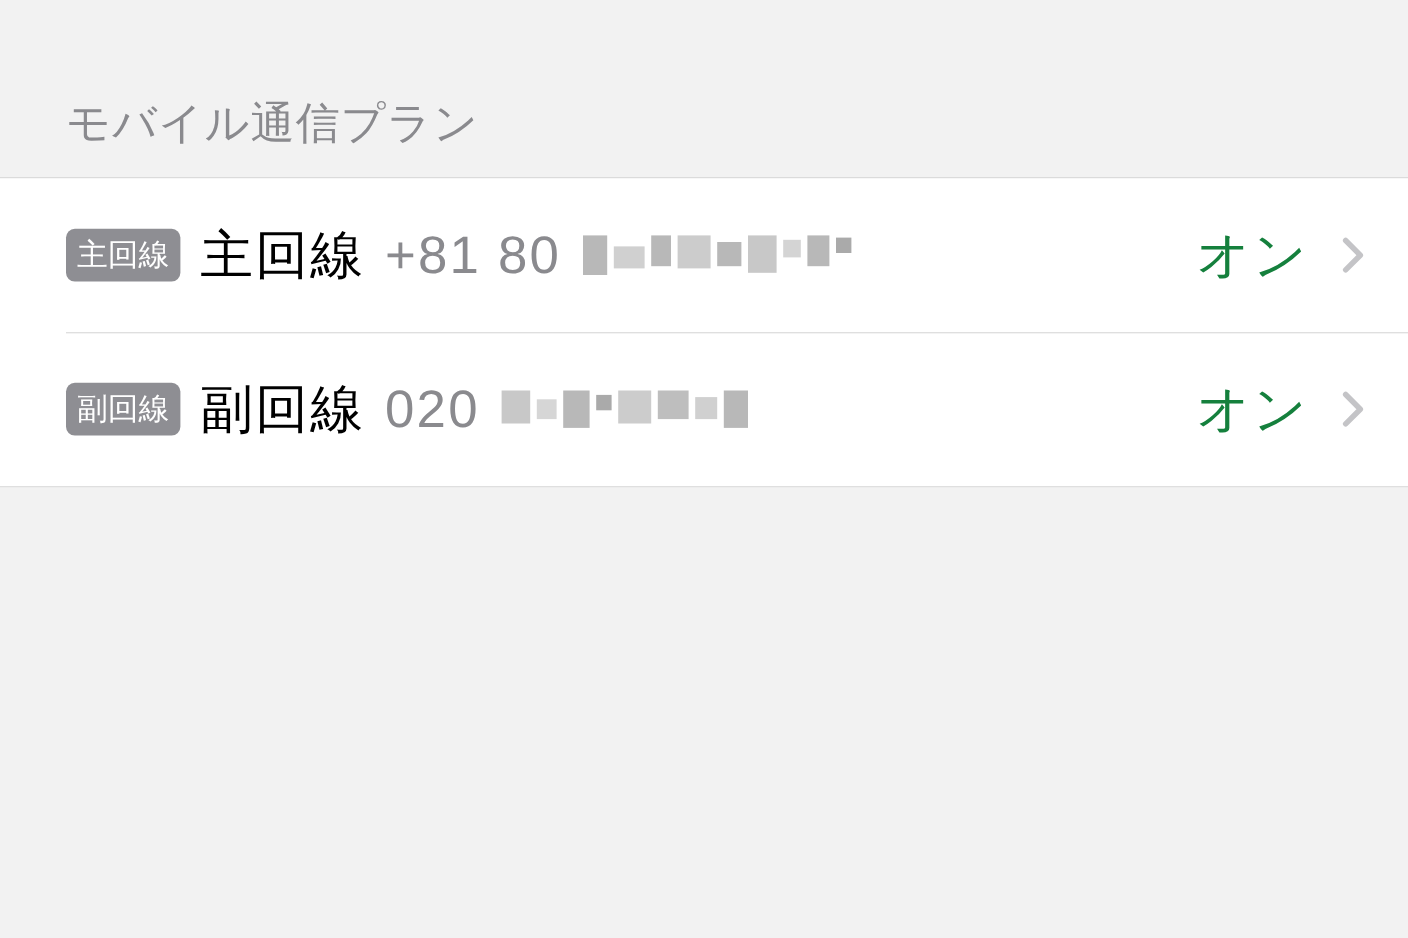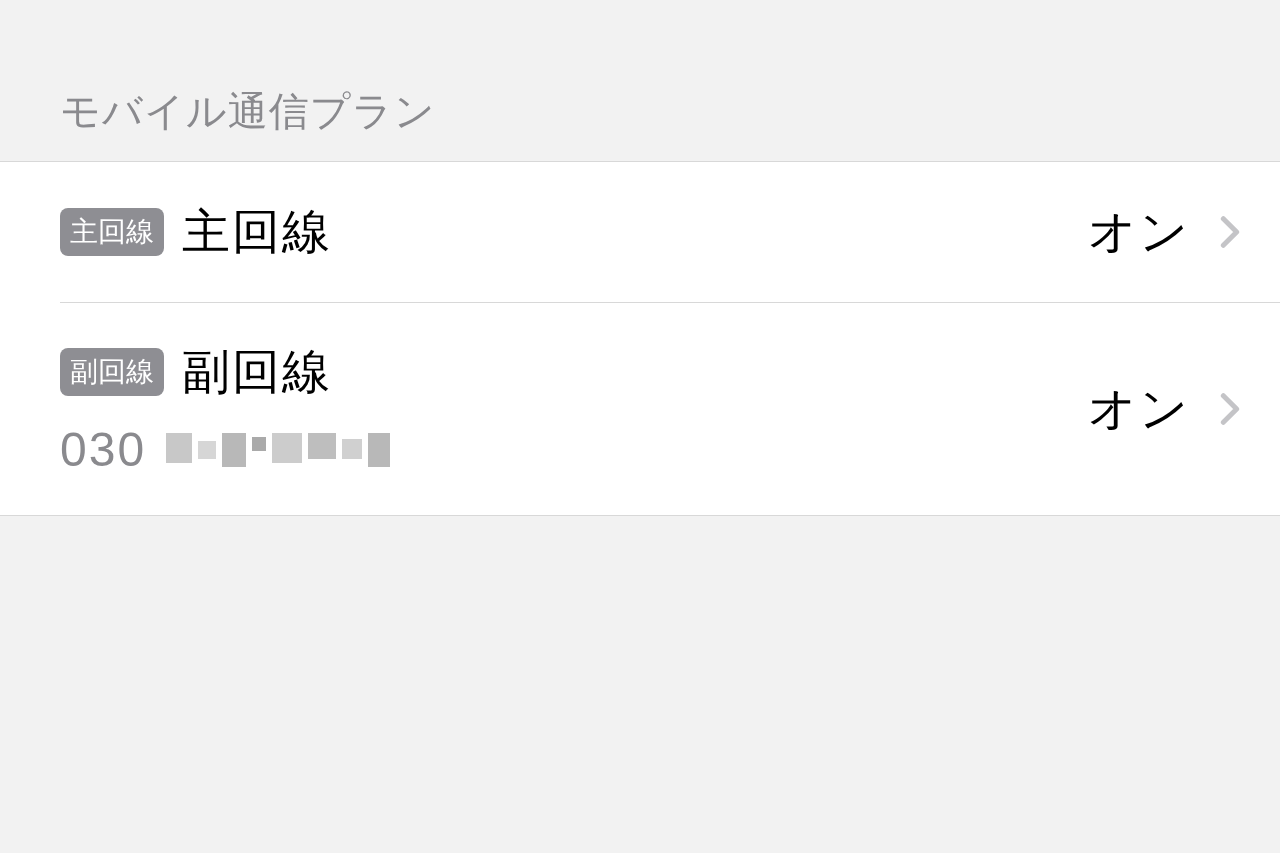--- a/index.html
+++ b/index.html
@@ -36,21 +36,21 @@
       position: absolute;
       top: 0;
       left: 60px;
       right: 0;
       height: 1px;
       background-color: #d8d8d8;
     }
     .row-left {
       flex: 1;
       display: flex;
-      flex-direction: column;
+      flex-direction: row;
       gap: 18px;
     }
     .line-top {
       display: flex;
       align-items: center;
       gap: 18px;
     }
     .line-badge {
       background-color: #8e8e93;
       color: #ffffff;
@@ -83,21 +83,21 @@
       display: inline-block;
       background-color: #b8b8b8;
     }
     .row-right {
       display: flex;
       align-items: center;
       gap: 30px;
     }
     .status-text {
       font-size: 48px;
-      color: #000000;
+      color: #15803d;
       letter-spacing: 2px;
     }
     .chevron {
       width: 20px;
       height: 36px;
     }
     .chevron svg {
       width: 100%;
       height: 100%;
       display: block;
@@ -127,39 +127,53 @@
 <div class="section-header">モバイル通信プラン</div>
 
 <div class="list">
 
   <div class="list-row">
     <div class="row-left">
       <div class="line-top">
         <span class="line-badge">主回線</span>
         <span class="line-name">主回線</span>
       </div>
+      <div class="line-phone">
+        <span class="phone-prefix">+81 80</span>
+        <span class="pixelated">
+          <span style="width:22px;height:36px;"></span>
+          <span style="width:28px;height:20px;margin-top:10px;background-color:#d0d0d0;"></span>
+          <span style="width:18px;height:28px;"></span>
+          <span style="width:30px;height:30px;background-color:#cccccc;"></span>
+          <span style="width:22px;height:22px;margin-top:6px;"></span>
+          <span style="width:26px;height:34px;background-color:#c8c8c8;"></span>
+          <span style="width:16px;height:16px;margin-top:4px;background-color:#d4d4d4;"></span>
+          <span style="width:20px;height:28px;"></span>
+          <span style="width:14px;height:14px;margin-top:2px;background-color:#aaaaaa;"></span>
+        </span>
+      </div>
     </div>
     <div class="row-right">
       <span class="status-text">オン</span>
       <span class="chevron">
         <svg viewBox="0 0 12 20" fill="none" stroke="#c4c4c7" stroke-width="3" stroke-linecap="round" stroke-linejoin="round">
             <polyline points="2,2 10,10 2,18"></polyline>
           </svg>
       </span>
     </div>
   </div>
 
   <div class="list-row">
     <div class="row-left">
       <div class="line-top">
         <span class="line-badge">副回線</span>
         <span class="line-name">副回線</span>
       </div>
       <div class="line-phone">
-        <span class="phone-prefix">030</span>
+        <span class="phone-prefix">020</span>
         <span class="pixelated">
           <span style="width:26px;height:30px;background-color:#c8c8c8;"></span>
           <span style="width:18px;height:18px;margin-top:8px;background-color:#d6d6d6;"></span>
           <span style="width:24px;height:34px;"></span>
           <span style="width:14px;height:14px;margin-top:4px;background-color:#aaaaaa;"></span>
           <span style="width:30px;height:30px;background-color:#cccccc;"></span>
           <span style="width:28px;height:26px;background-color:#bebebe;"></span>
           <span style="width:20px;height:20px;margin-top:6px;background-color:#d0d0d0;"></span>
           <span style="width:22px;height:34px;"></span>
         </span>

